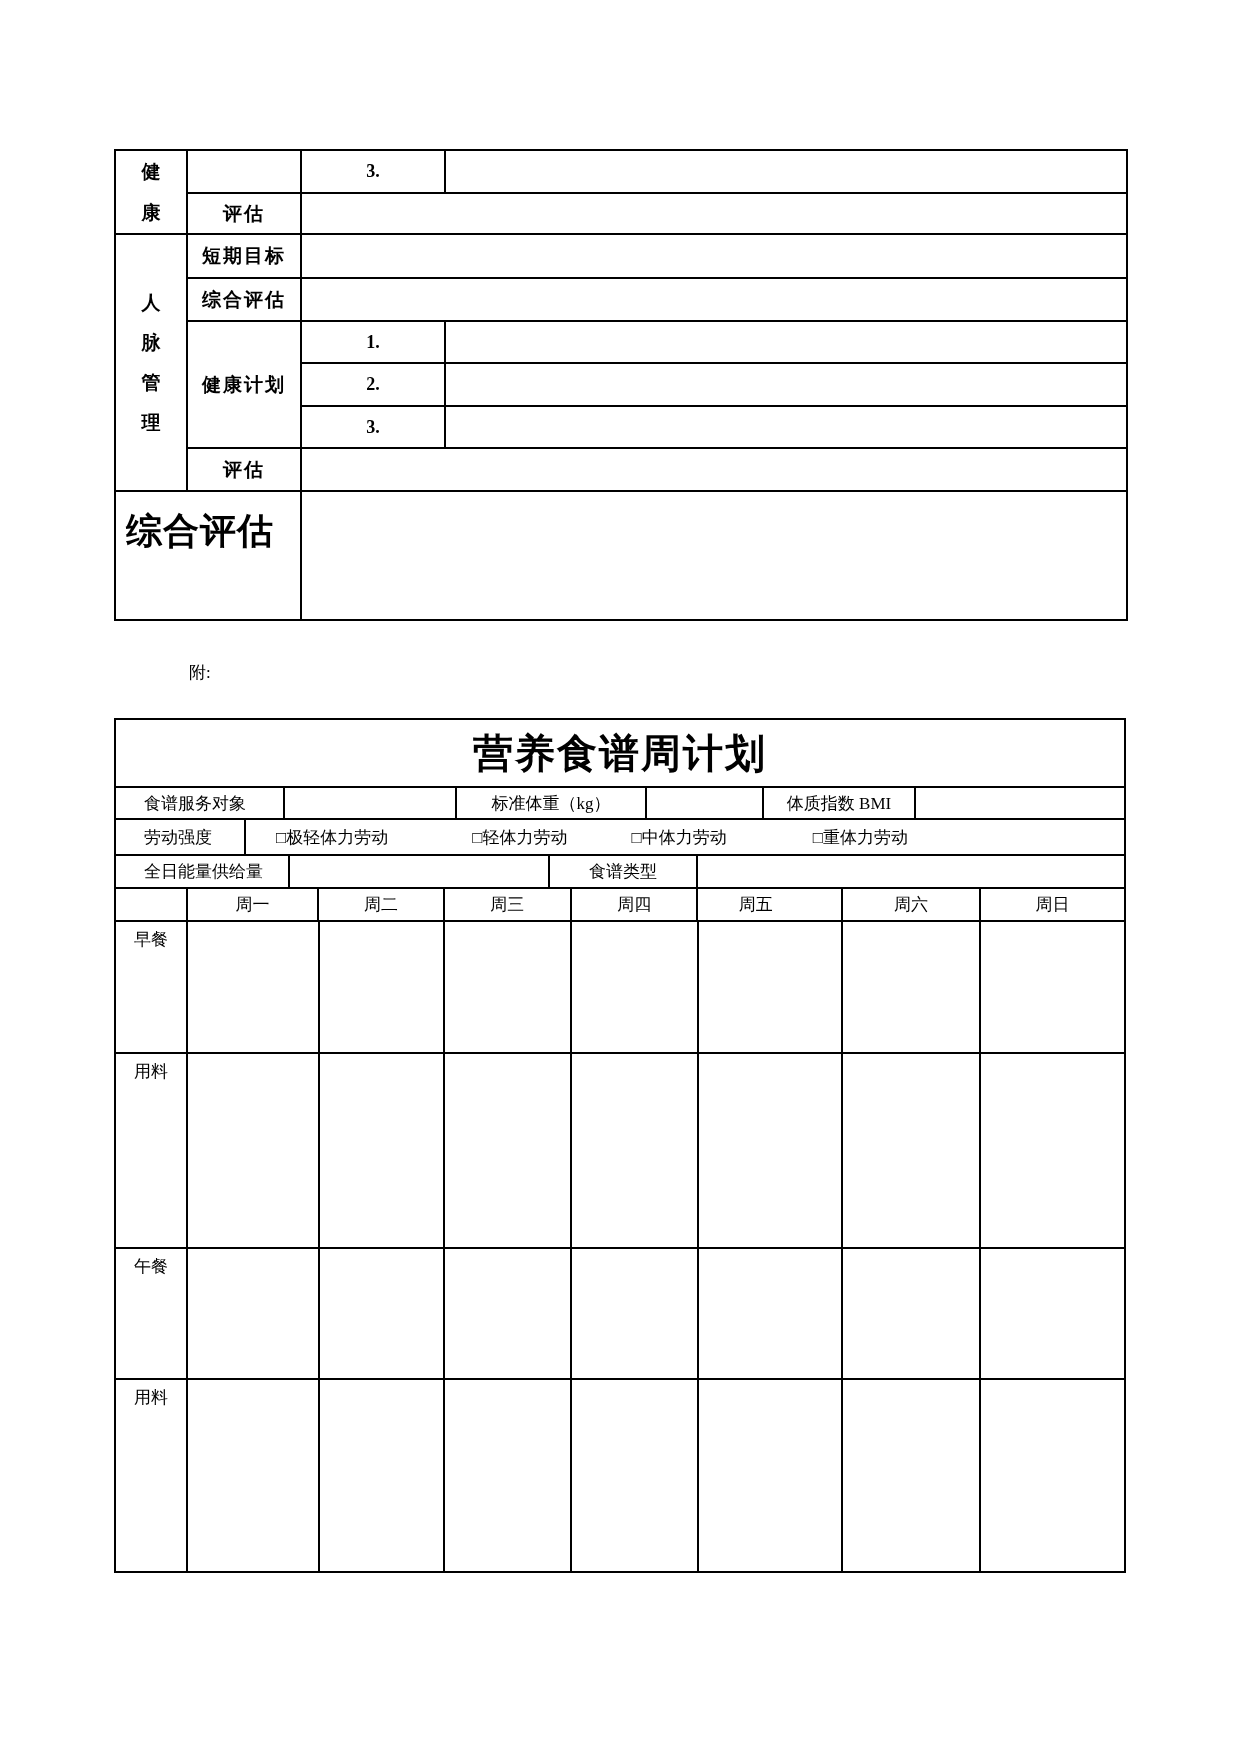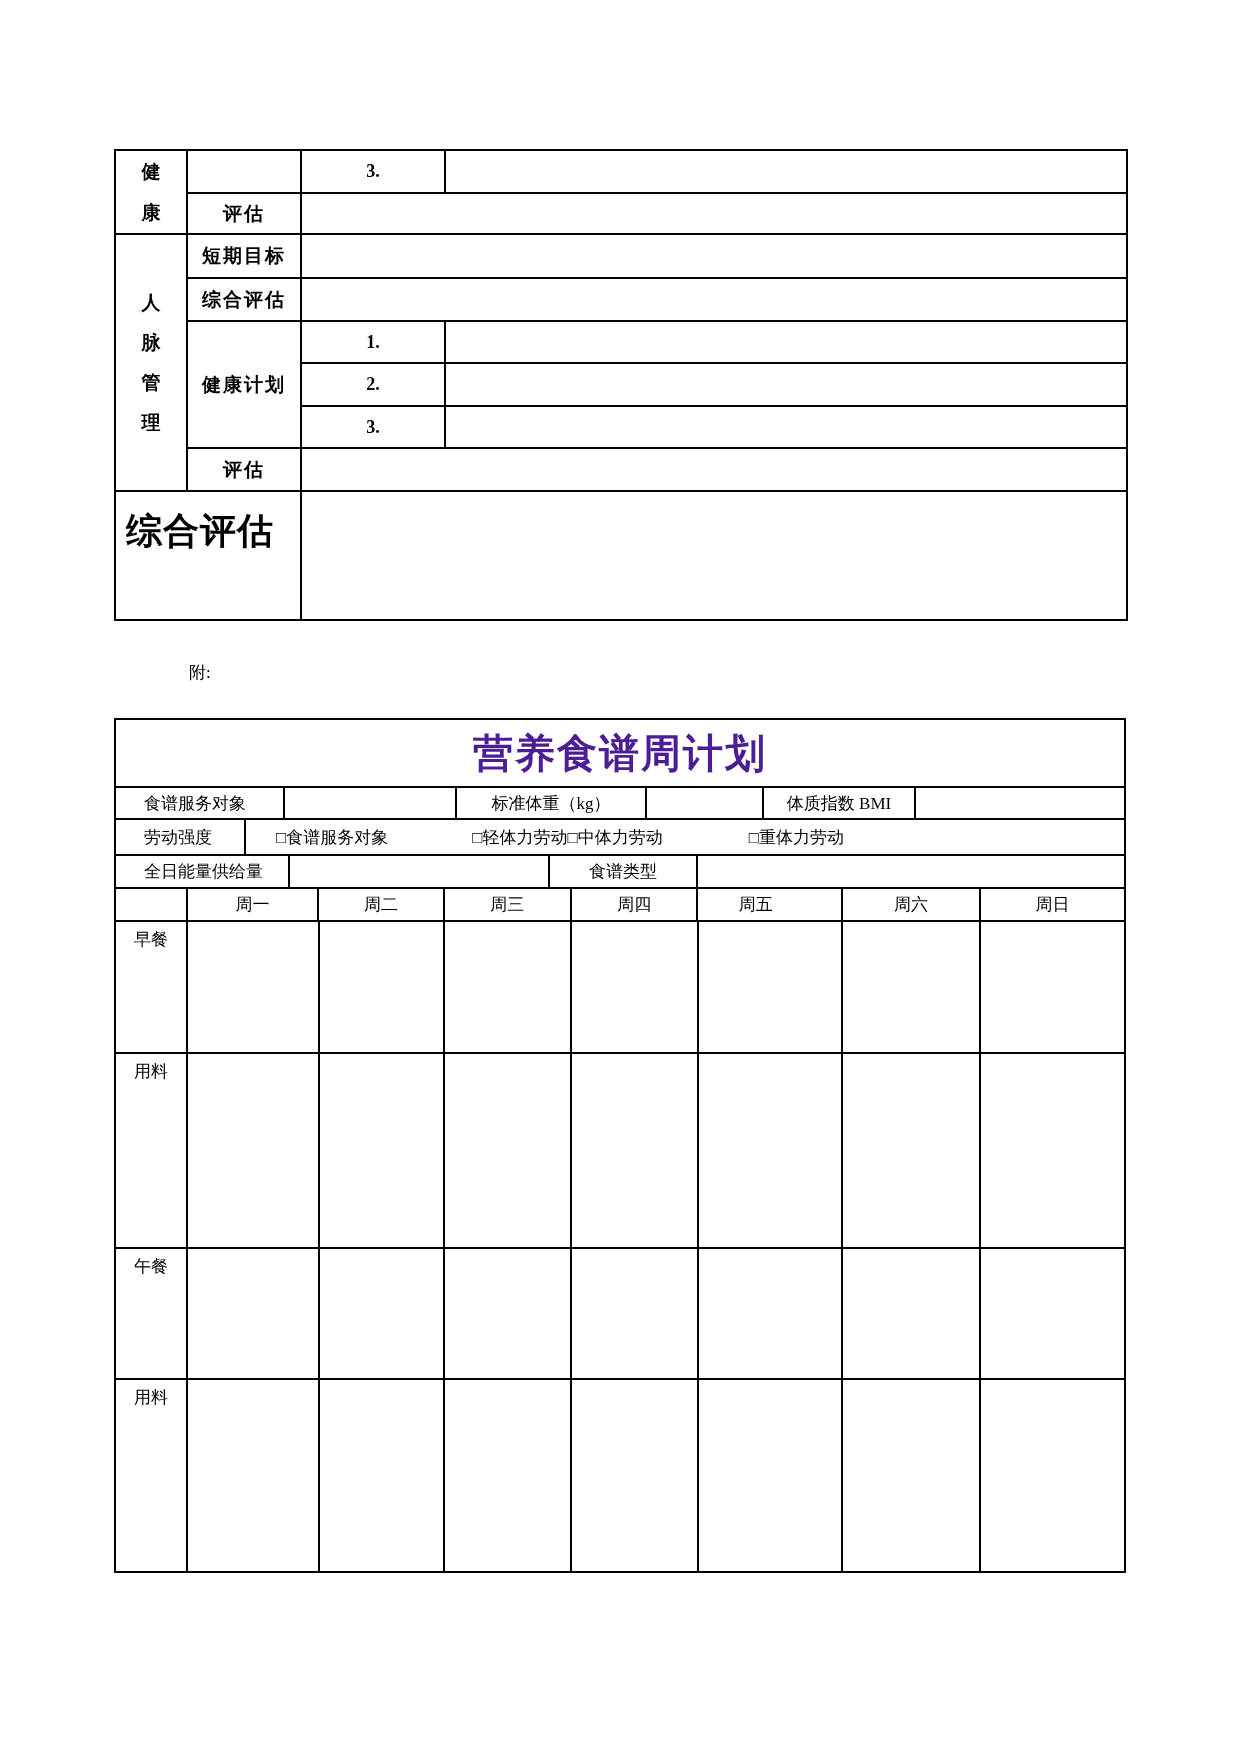--- a/index.html
+++ b/index.html
@@ -57,26 +57,26 @@
   #t2 .cell {
     box-sizing:border-box;
     border-left:2px solid #000;
     display:flex; align-items:center; justify-content:center;
     overflow:hidden;
   }
   #t2 .cell:first-child { border-left:none; }
   #t2 .cell.left { justify-content:flex-start; padding-left:28px; }
   #t2 .title {
     width:100%; display:flex; align-items:center; justify-content:center;
-    color:#4c1d95; font-weight:bold; font-size:40px; letter-spacing:2px;
+    color:#000000; font-weight:bold; font-size:40px; letter-spacing:2px;
   }
   #t2 .opts { justify-content:flex-start; }
   #t2 .opts .opt1 { margin-left:30px; }
   #t2 .opts .opt2 { margin-left:84px; }
-  #t2 .opts .opt3 { }
+  #t2 .opts .opt3 { margin-left:64px; }
   #t2 .opts .opt4 { margin-left:86px; }
   #t2 .meal-label {
     align-items:flex-start; justify-content:flex-start;
     padding:6px 0 0 18px;
   }
 
   
   .h32  { height:32px; }
   .h36  { height:36px; }
   .h33  { height:33px; }
@@ -164,21 +164,21 @@
     <div class="cell w172"></div>
     <div class="cell w190">标准体重（kg）</div>
     <div class="cell w117"></div>
     <div class="cell w176">体质指数 BMI</div>
     <div class="cell w186"></div>
   </div>
 
   <div class="row h36">
     <div class="cell left w128">劳动强度</div>
     <div class="cell opts w880">
-      <span class="opt1">□食谱服务对象</span>
+      <span class="opt1">□极轻体力劳动</span>
       <span class="opt2">□轻体力劳动</span>
       <span class="opt3">□中体力劳动</span>
       <span class="opt4">□重体力劳动</span>
     </div>
   </div>
 
   <div class="row h33">
     <div class="cell left w207">全日能量供给量</div>
     <div class="cell w260"></div>
     <div class="cell w175">食谱类型</div>

